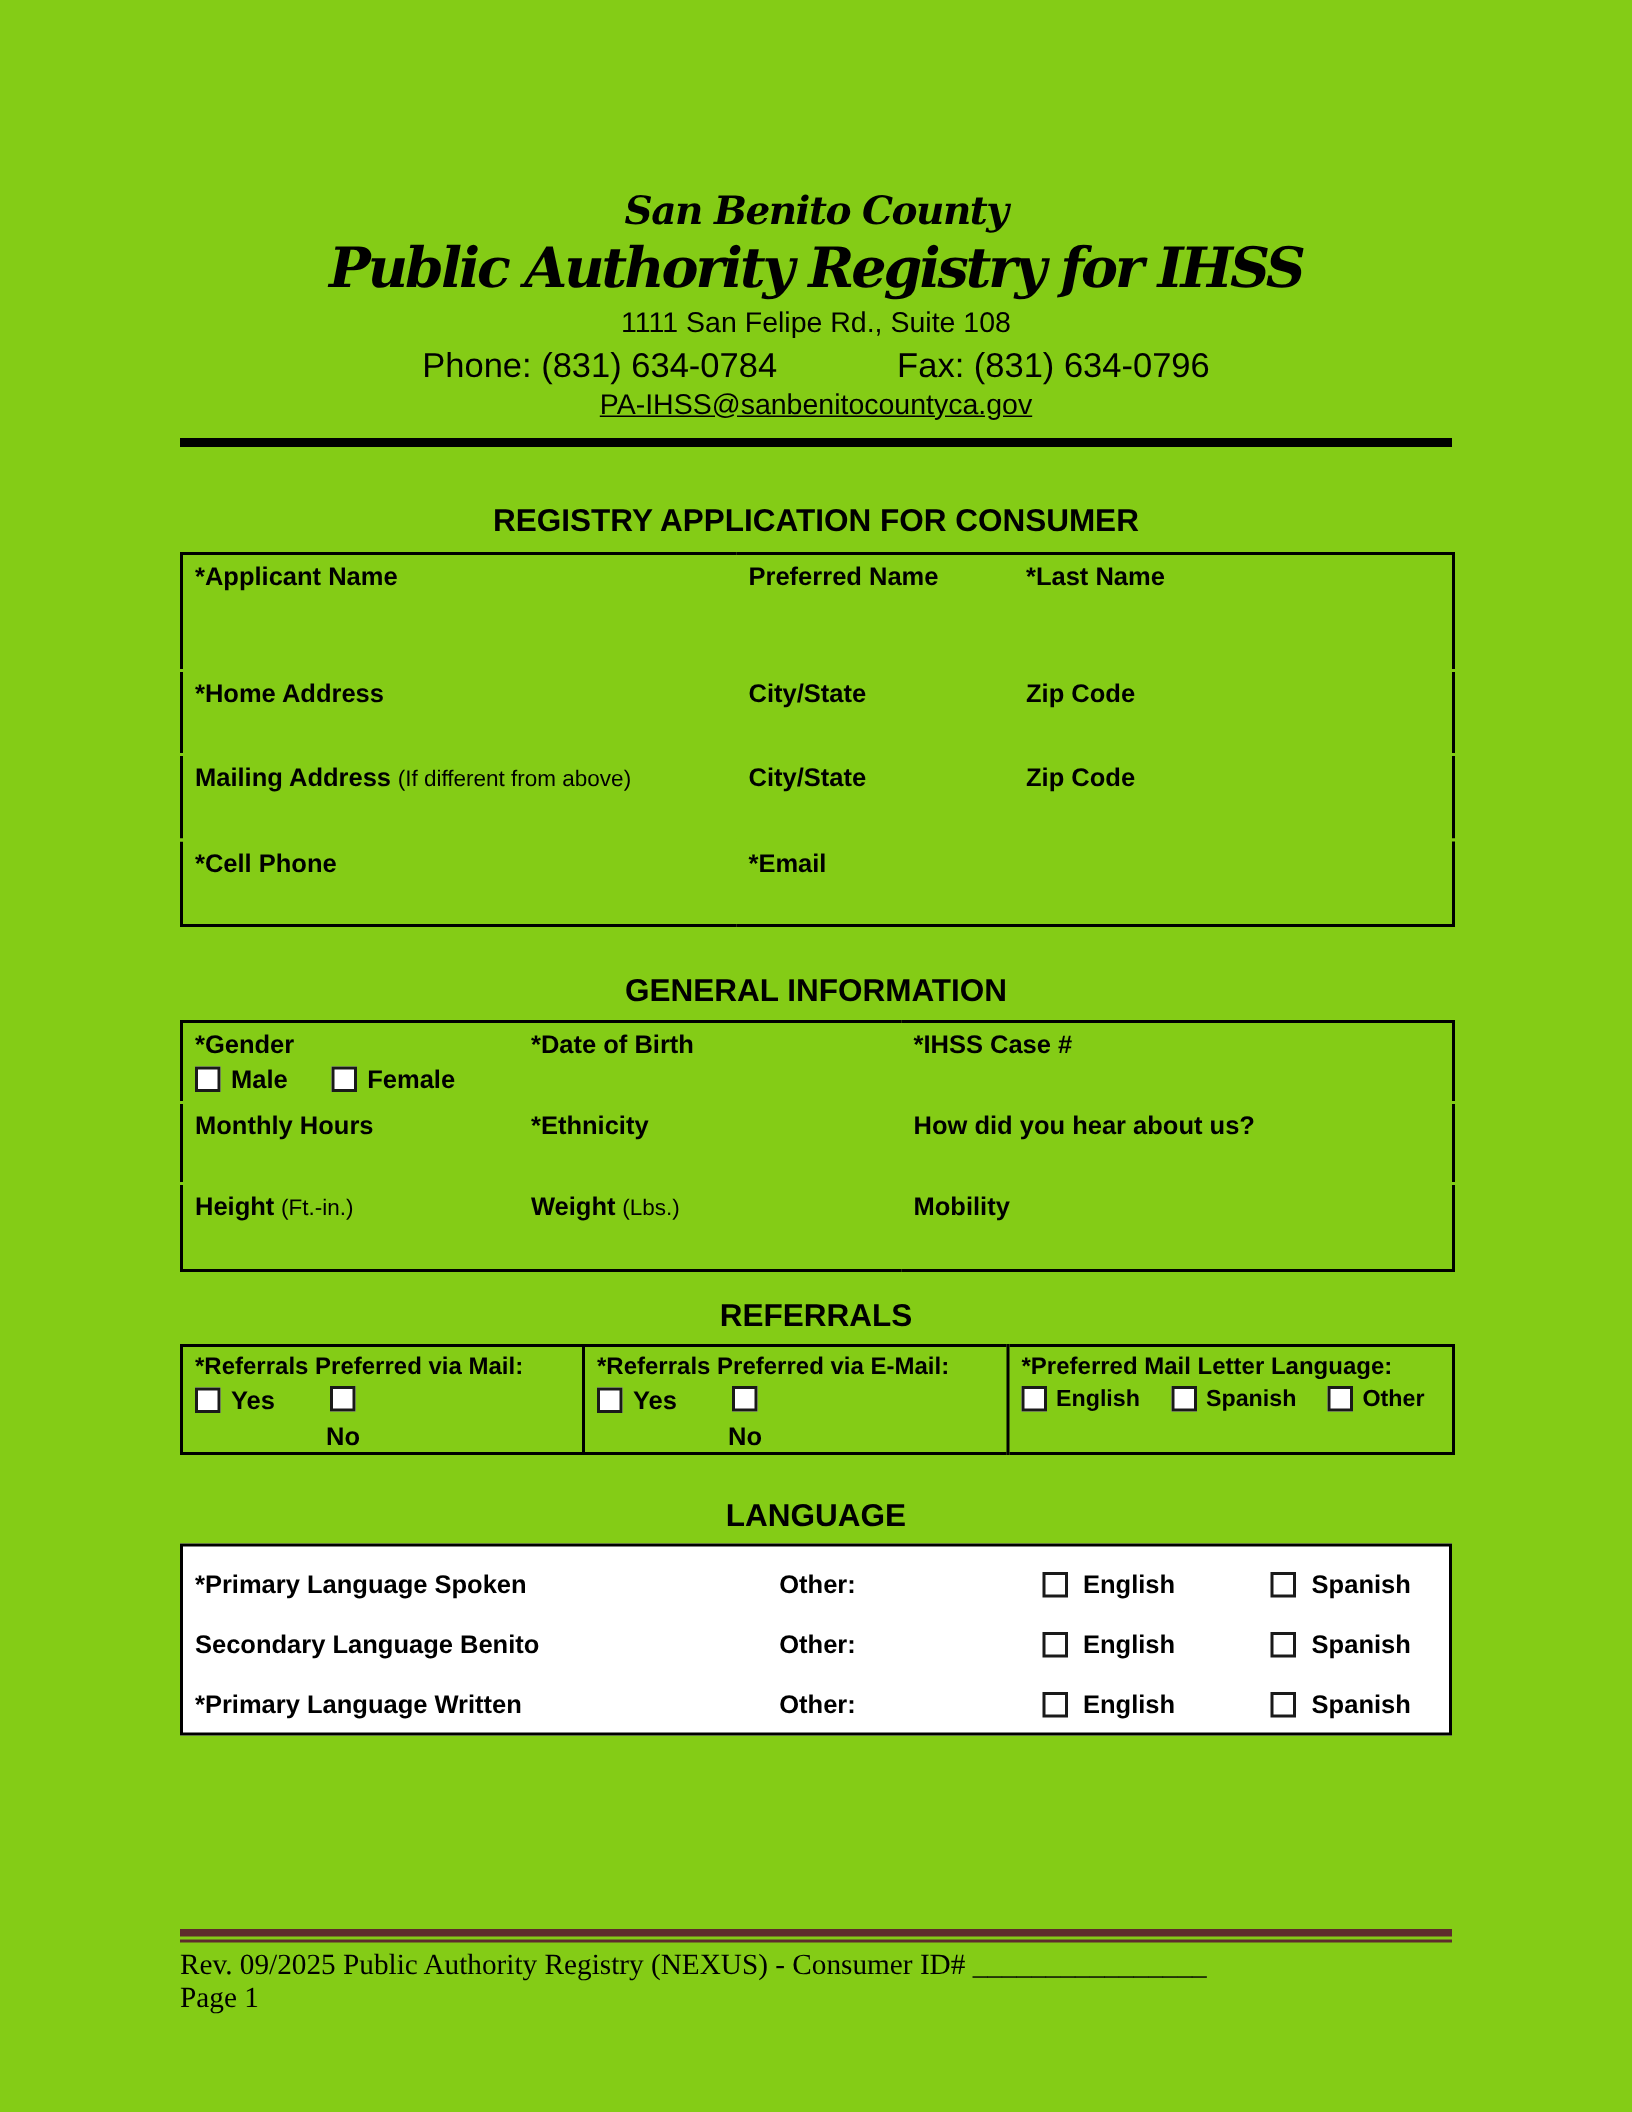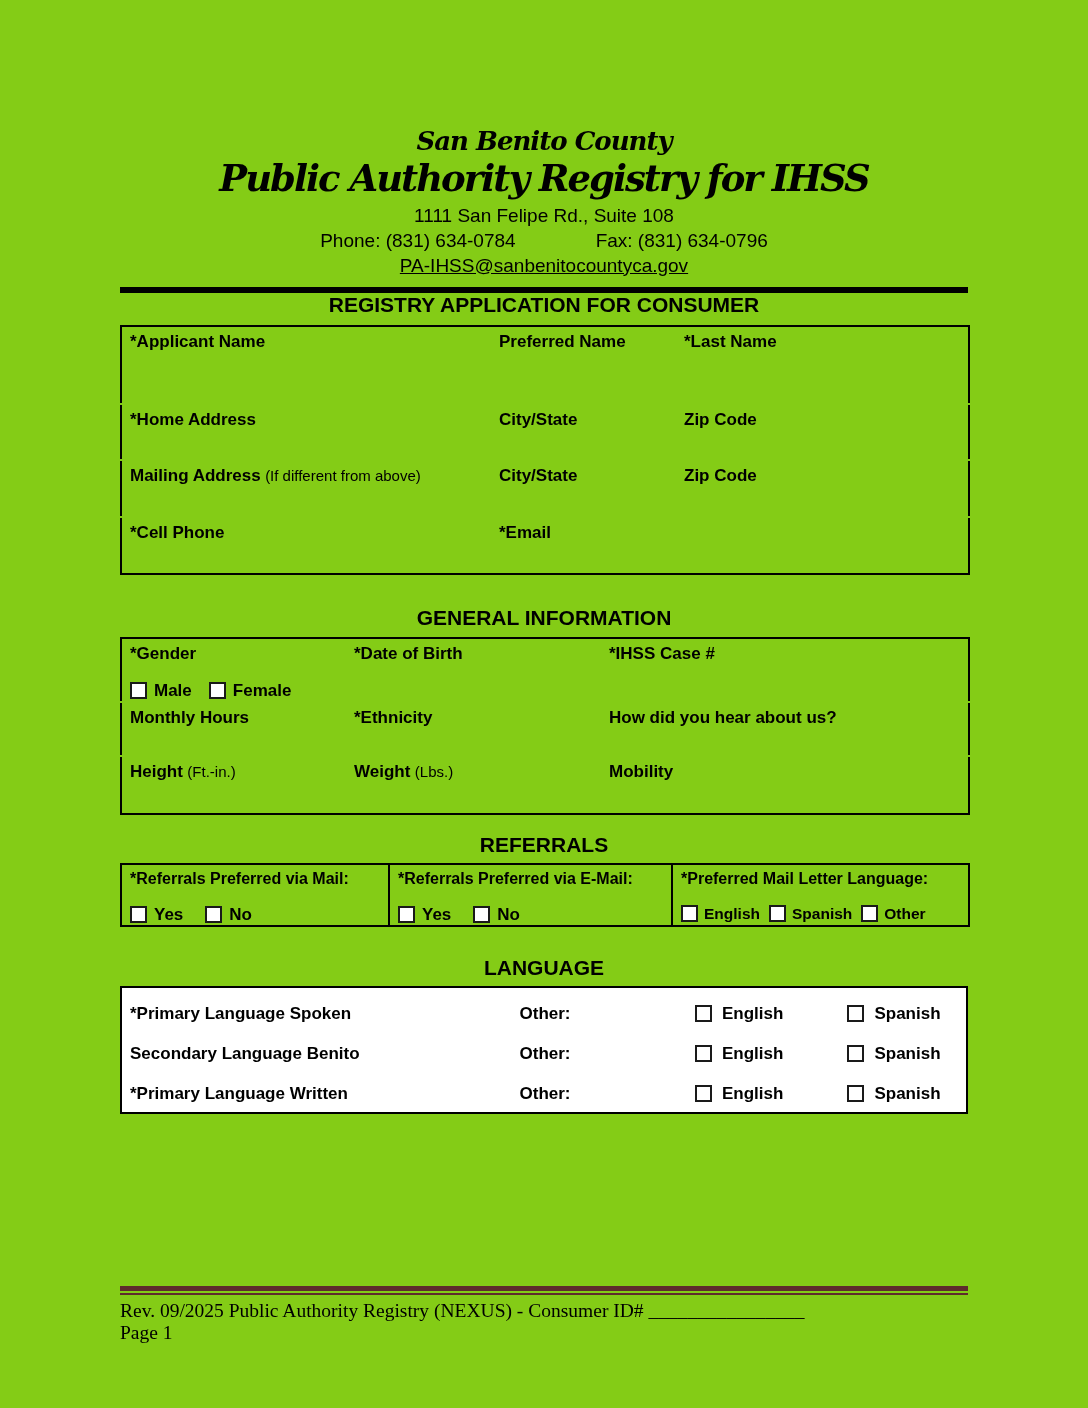--- a/index.html
+++ b/index.html
@@ -22,28 +22,28 @@
     font-style:italic; font-weight:bold;
     font-size:26px; letter-spacing:-1px;
   }
   .hdr-title {
     font-family:"DejaVu Serif", serif;
     font-style:italic; font-weight:bold;
     font-size:37px; letter-spacing:-2px;
     line-height:1.15; margin-top:1px;
   }
   .hdr-addr { font-size:19px; margin-top:5px; }
-  .hdr-phone-row { display:flex; justify-content:center; gap:80px; font-size:19px; margin-top:3px; }
+  .hdr-phone-row { display:flex; justify-content:center; gap:80px; font-size:23px; margin-top:3px; }
   .hdr-email-row { margin-top:3px; }
   .hdr-email { font-size:19px; font-weight:normal; text-decoration:underline; color:#000; }
   .hdr-rule { height:6px; background:#000; margin-top:10px; }
 
   
   .sec-h { text-align:center; font-size:21px; font-weight:bold; }
-  .sec-h.registry  { }
+  .sec-h.registry  { margin-top:38px; }
   .sec-h.general   { margin-top:31px; }
   .sec-h.referrals { margin-top:18px; }
   .sec-h.language  { margin-top:29px; }
 
   
   table.doc-table {
     width:100%; border-collapse:collapse; table-layout:fixed;
     border:2px solid #000;
   }
   table.doc-table td { padding:5px 8px 0 8px; vertical-align:top; }
@@ -55,25 +55,25 @@
 
   .lbl  { font-weight:bold; font-size:17px; }
   .note { font-weight:normal; font-size:15px; }
   .lbl-sm { font-weight:bold; font-size:16px; }
 
   .cb {
     display:inline-block; flex:0 0 auto;
     width:17px; height:17px;
     border:2px solid #1a1a1a; background:#fff;
   }
-  .opt-row { display:flex; align-items:flex-start; margin-top:17px; }
+  .opt-row { display:flex; align-items:flex-start; margin-top:3px;gap:12px; }
   .opt { display:inline-flex; align-items:center; gap:7px; }
 
   .gender-opts .opt + .opt { margin-left:17px; }
-  .yn-opts     .opt + .opt { margin-left:22px; }
+  .yn-opts     .opt + .opt { margin-left:22px;flex-direction:column; }
   .lang3-opts  .opt + .opt { margin-left:9px;  }
   .lang3-opts  .opt { gap:6px; }
   .lang3-opts  .lbl-sm { font-size:15.5px; }
 
   
   .lang-box {
     margin-top:6px; height:128px;
     border:2px solid #000; background:#fff;
     padding-top:6px;
   }

